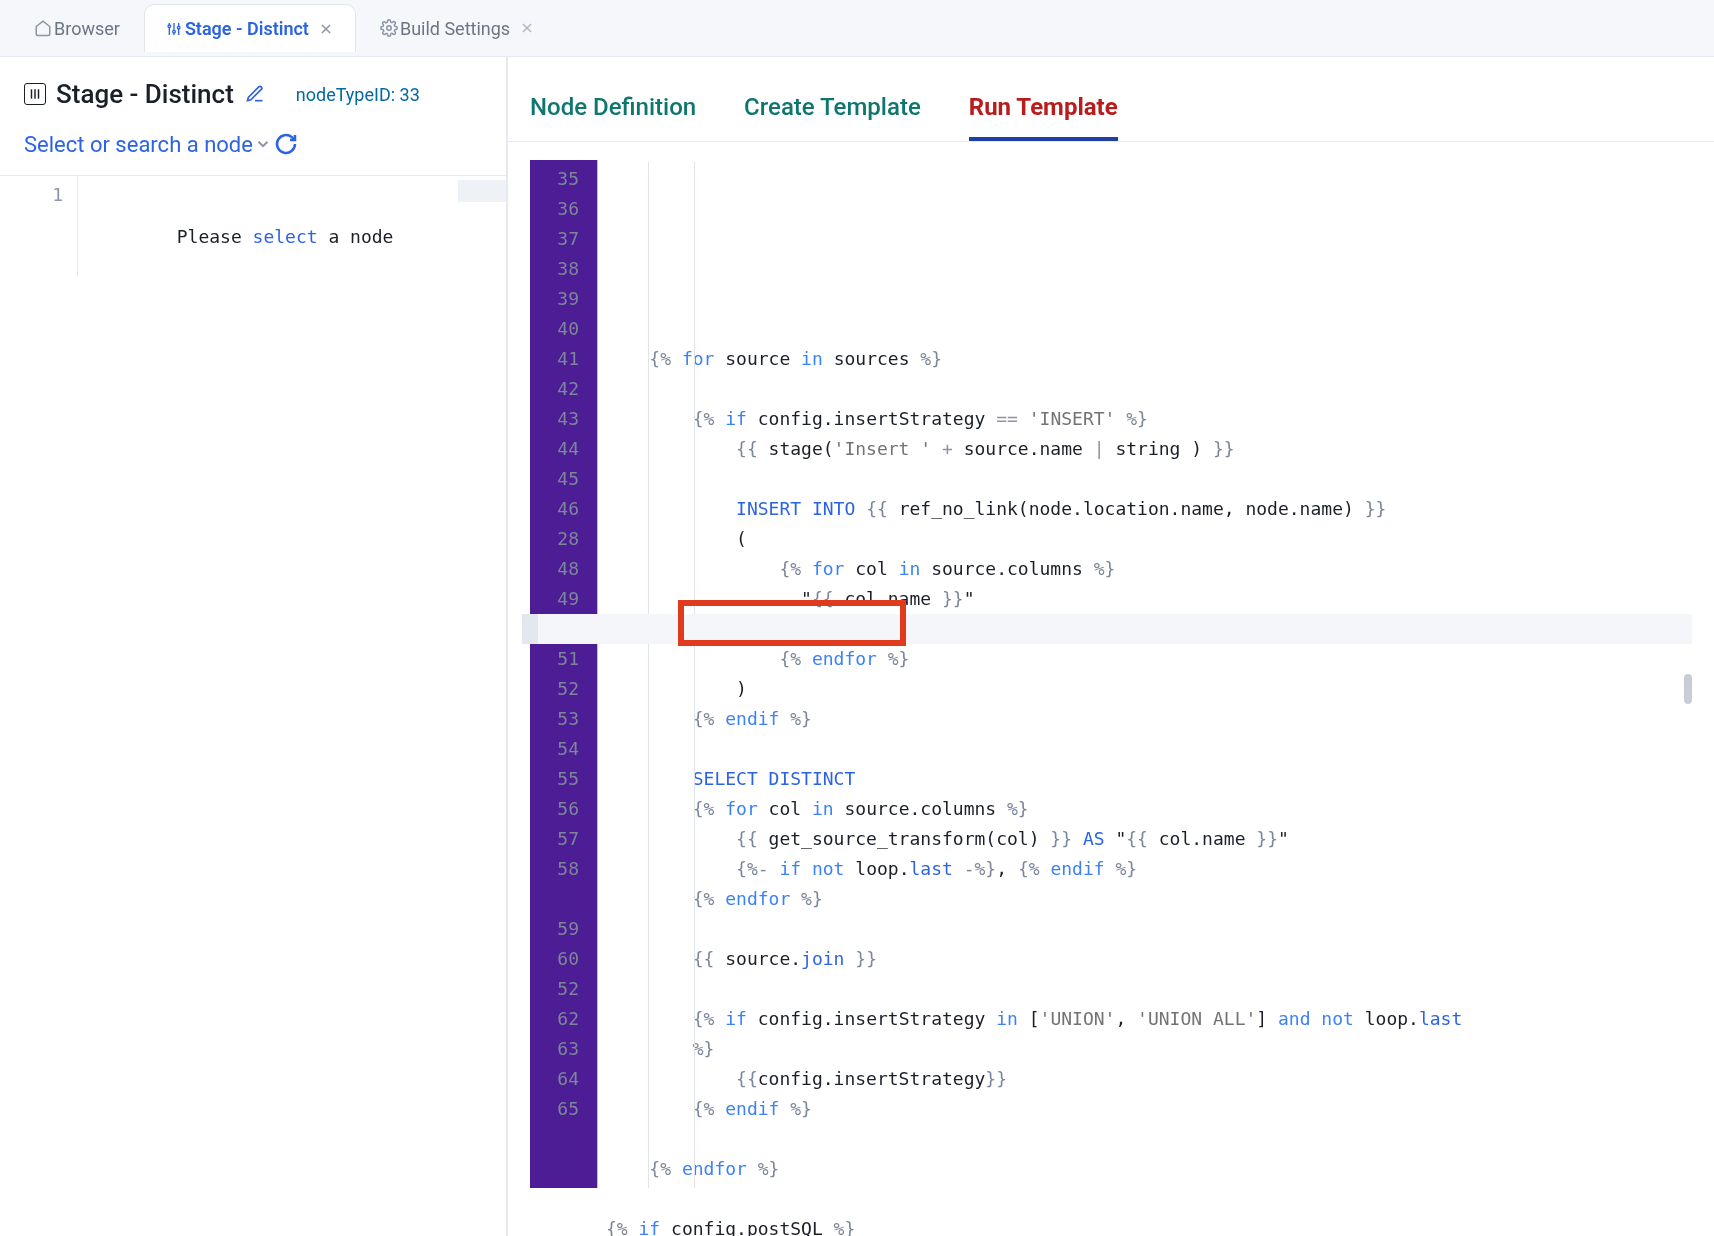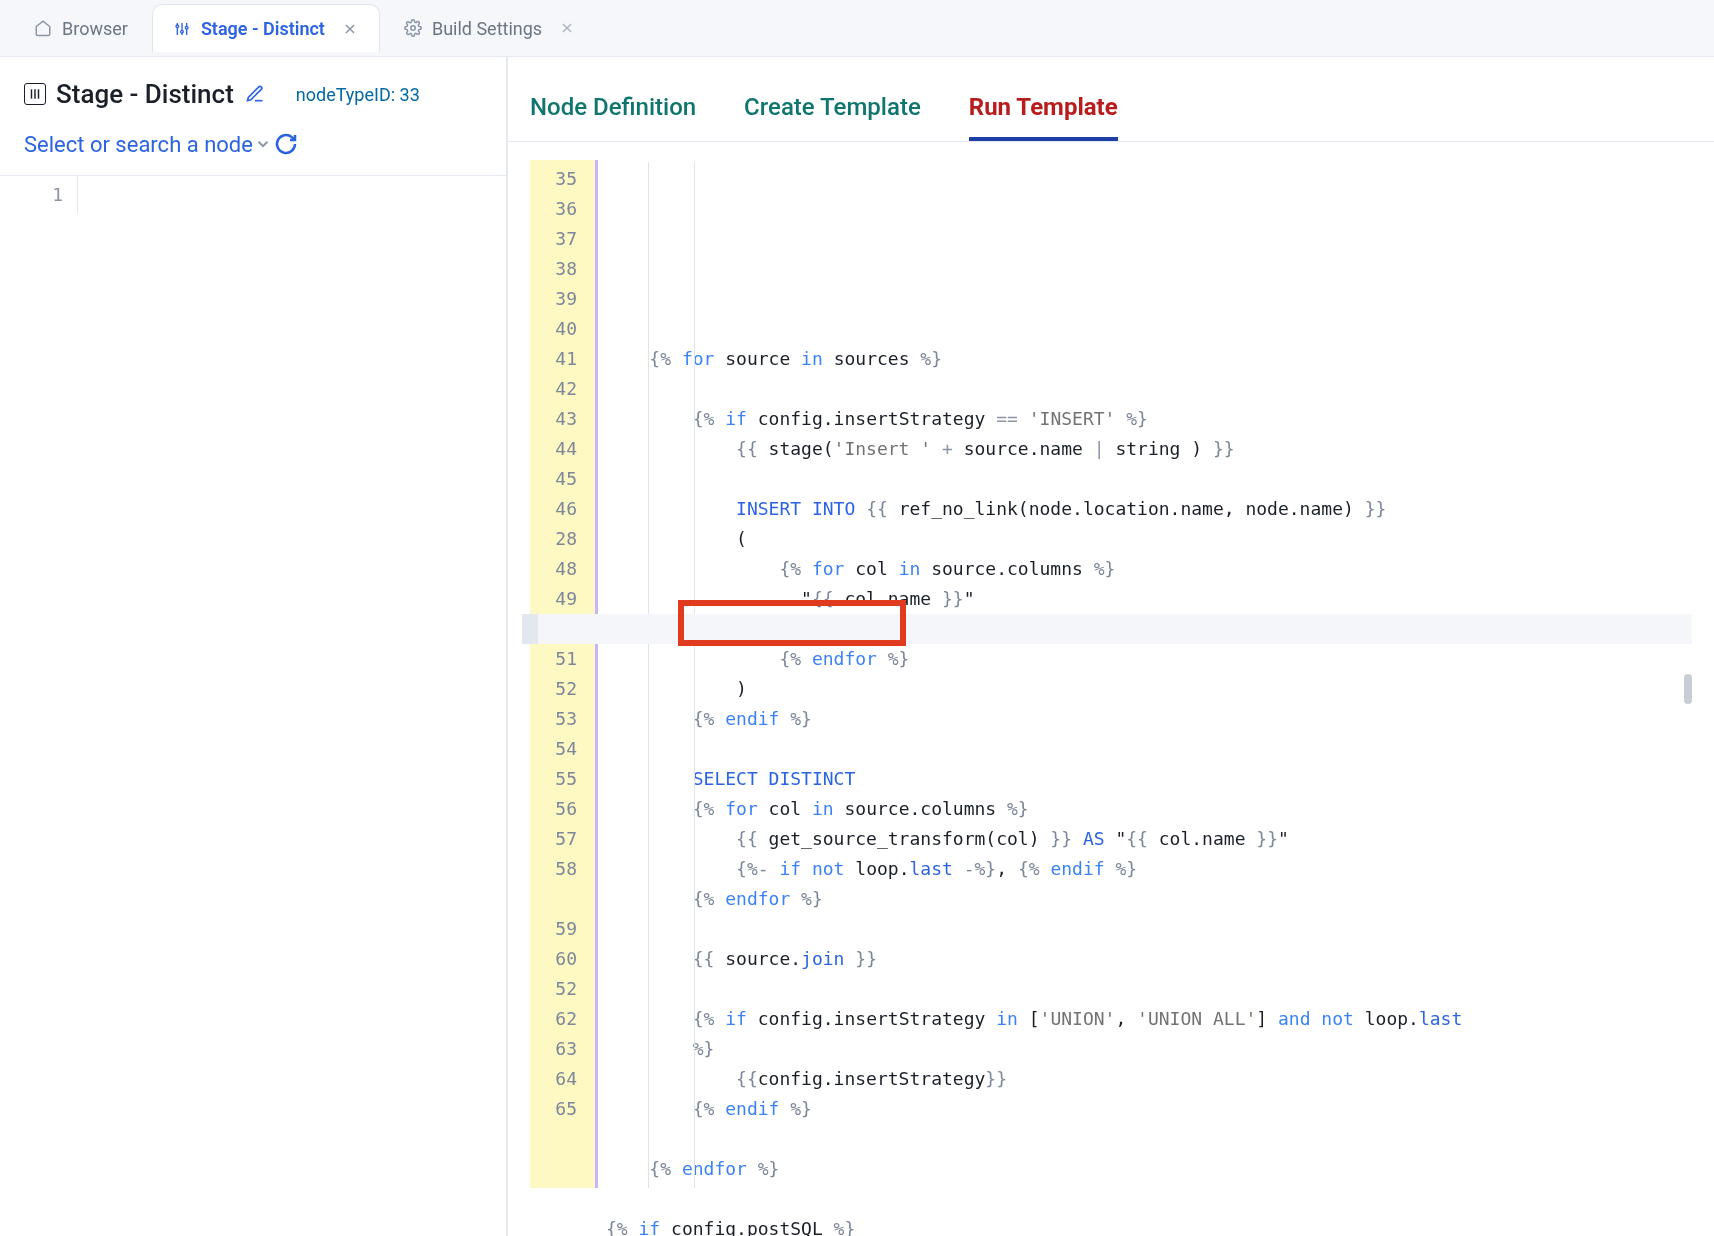--- a/index.html
+++ b/index.html
@@ -16,21 +16,21 @@
   display: flex;
   align-items: center;
   height: 56px;
   background: #f5f7fa;
   padding-left: 14px;
   gap: 4px;
 }
 .tab {
   display: flex;
   align-items: center;
-  gap: 10px;
+  gap: 2px;
   padding: 0 20px;
   height: 48px;
   border-radius: 10px 10px 0 0;
   font-size: 18px;
   color: #6b7685;
   cursor: pointer;
 }
 .tab.active {
   background: #fff;
   color: #2b63e3;
@@ -108,23 +108,23 @@
   display:flex;
   font-family: "SF Mono", Menlo, Consolas, monospace;
   font-size:18px;
   line-height: 30px;
   position:relative;
 }
 .gutter {
   width:68px;
   text-align:right;
   color:#7c8799;
-  background:#fef9c3;
+  background:#4c1d95;
   padding-top:4px;
-  border-right:3px solid #c4b5fd;
+  border-right:1px solid #c4b5fd;
 }
 .gutter div { padding-right: 18px; height:30px; }
 .code {
   flex:1;
   padding-top:4px;
   padding-left: 8px;
   white-space:pre;
   color:#1a1f29;
   position:relative;
 }
@@ -235,20 +235,24 @@
         <svg width="24" height="24" viewBox="0 0 24 24" fill="none" stroke="#2b63e3" stroke-width="2.5">
             <path d="M21 12a9 9 0 1 1-3.2-6.9L21 8"></path>
             <polyline points="21 3 21 8 16 8"></polyline>
           </svg>
       </span>
     </div>
 
     <div class="mini-editor">
       <div class="mini-gutter">
         <div>1</div>
+      </div>
+      <div class="mini-code">
+        <div class="mini-code-bg"></div>
+        <span>Please </span><span class="kw-blue">select</span><span> a node</span>
       </div>
     </div>
   </div>
 
   <div class="content">
     <div class="content-tabs">
       <div class="ctab">Node Definition</div>
       <div class="ctab">Create Template</div>
       <div class="ctab active">Run Template</div>
     </div>

